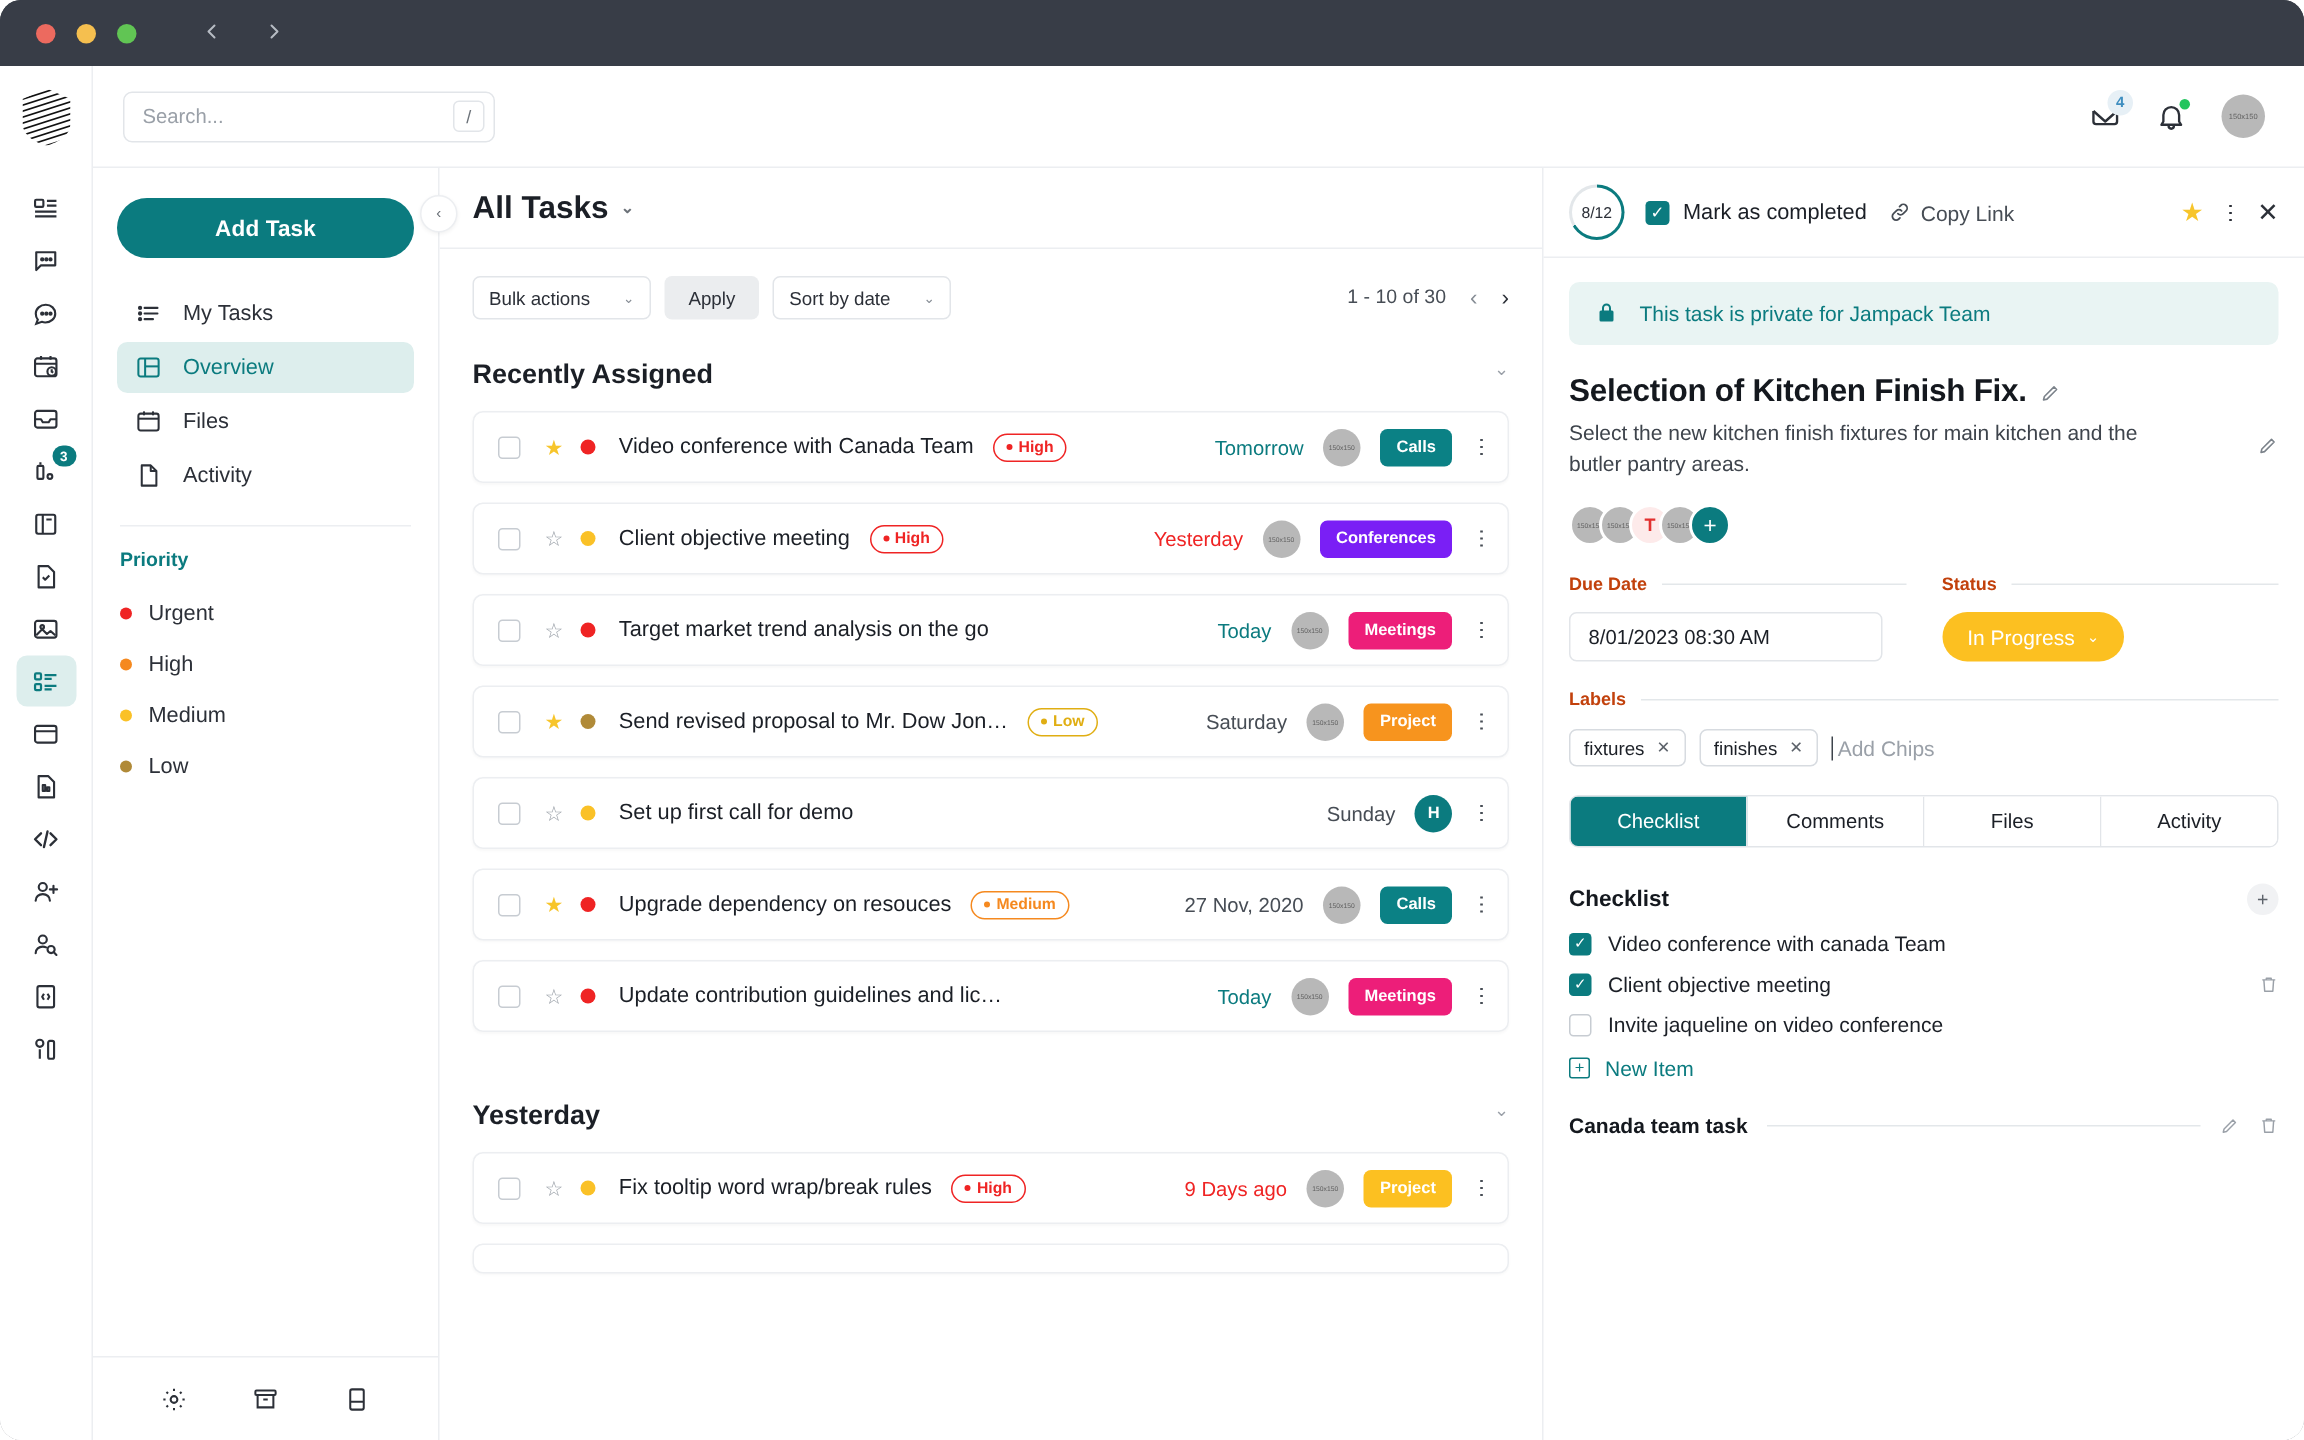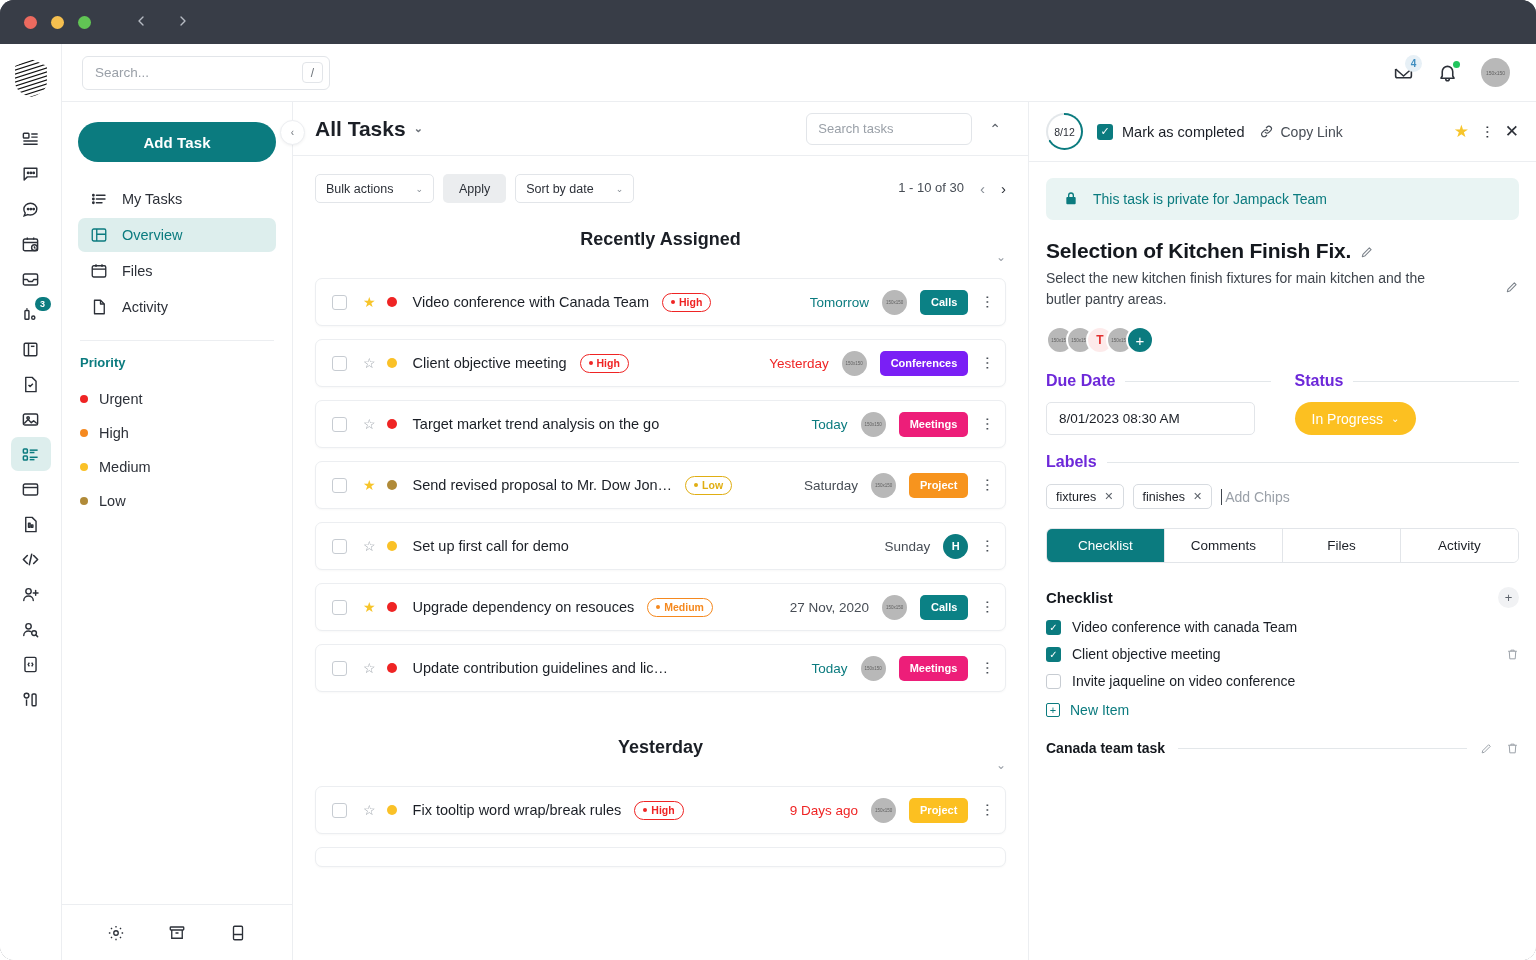--- a/index.html
+++ b/index.html
@@ -55,21 +55,21 @@
   .rail-badge {
     position: absolute; top: 0px; right: 0px;
     background: #0b7b7f; color: #fff; font-size: 9px; font-weight: 700;
     border-radius: 9px; min-width: 16px; height: 14px; line-height: 14px; text-align: center;
     padding: 0 4px;
   }
 
   
   #right-of-rail { flex: 1; display: flex; flex-direction: column; min-width: 0; }
   #topbar {
-    height: 58px; border-bottom: 1px solid #eceef1; display: flex; align-items: center;
+    height: 68px; border-bottom: 1px solid #eceef1; display: flex; align-items: center;
     padding: 0 26px 0 10px; background: #fff; flex-shrink: 0;
   }
   .global-search {
     width: 248px; height: 34px; border: 1px solid #e2e5e9; border-radius: 6px;
     display: flex; align-items: center; padding: 0 6px 0 12px; background: #fff;
   }
   .global-search input {
     border: 0; outline: 0; flex: 1; font-size: 13.5px; color: #2c3038;
     font-family: "Liberation Sans", sans-serif; background: transparent;
   }
@@ -167,21 +167,21 @@
     height: 29px; padding: 0 16px; background: #ebedef; border: 0; border-radius: 5px;
     font-size: 12.5px; color: #2c3038; cursor: pointer; font-family: "Liberation Sans", sans-serif;
   }
   .pager { margin-left: auto; display: flex; align-items: flex-start; gap: 16px;
     font-size: 13px; color: #474d55; }
   .pager .parrow { color: #868d95; font-size: 15px; cursor: pointer; }
   .pager .parrow.next { color: #2c3038; }
 
   .list-scroll { flex: 1; overflow: hidden; padding: 0 22px 0 22px; }
   .group-head {
-    display: flex; align-items: center; padding: 26px 0 14px 0; flex-direction: column;
+    display: flex; padding: 26px 0 14px 0;
   }
   .group-title { font-size: 18px; font-weight: 600; color: #1b1f26; }
   .group-chev { margin-left: auto; color: #9aa0a8; font-size: 12px; cursor: pointer; }
 
   .task-row {
     height: 48px; border: 1px solid #eceef1; border-radius: 7px; background: #fff;
     display: flex; align-items: center; padding: 0 14px 0 16px; margin-bottom: 13px;
     box-shadow: 0 1px 2px rgba(16,24,40,.03);
   }
   .tcheck {
@@ -269,21 +269,21 @@
     margin-left: -8px; display: flex; align-items: center; justify-content: center;
     font-size: 4.5px; color: #5f5f5f; overflow: hidden;
   }
   .av:first-child { margin-left: 0; }
   .av.pink { background: #fdeaea; color: #e2302f; font-size: 12px; font-weight: 700; }
   .av.add { background: #0b7b7f; color: #fff; font-size: 15px; font-weight: 400; }
 
   .two-col { display: flex; gap: 24px; margin-top: 18px; }
   .fld { flex: 1; min-width: 0; }
   .fld-head { display: flex; align-items: center; gap: 10px; }
-  .fld-label { font-size: 16px; font-weight: 600; color: #6d28d9; white-space: nowrap; }
+  .fld-label { font-size: 12px; font-weight: 600; color: #c2410c; white-space: nowrap; }
   .fld-rule { flex: 1; height: 1px; background: #e3e7ea; }
   .date-input {
     margin-top: 12px; height: 33px; border: 1px solid #e2e5e9; border-radius: 5px;
     display: flex; align-items: center; padding: 0 12px; font-size: 13.5px; color: #1b1f26;
     background: #fff; width: 209px;
   }
   .status-pill {
     margin-top: 12px; height: 33px; border-radius: 17px; background: #fcc021; color: #fff;
     display: inline-flex; align-items: center; gap: 8px; padding: 0 17px;
     font-size: 14px; font-weight: 500; cursor: pointer;
@@ -647,26 +647,20 @@
             </span>
           </div>
         </div>
 
         <div id="center">
           <div class="center-head">
             <div class="center-title">
               <span>All Tasks</span>
               <span class="chev">⌄</span>
             </div>
-            <div class="center-head-right">
-              <div class="search-tasks">
-                <input type="text" placeholder="Search tasks" style="">
-              </div>
-              <span class="caret-up">⌃</span>
-            </div>
           </div>
 
           <div class="toolbar">
             <div class="sel">
               <span>Bulk actions</span>
               <span class="sc">⌄</span>
             </div>
             <button class="apply-btn">Apply</button>
             <div class="sel">
               <span>Sort by date</span>

